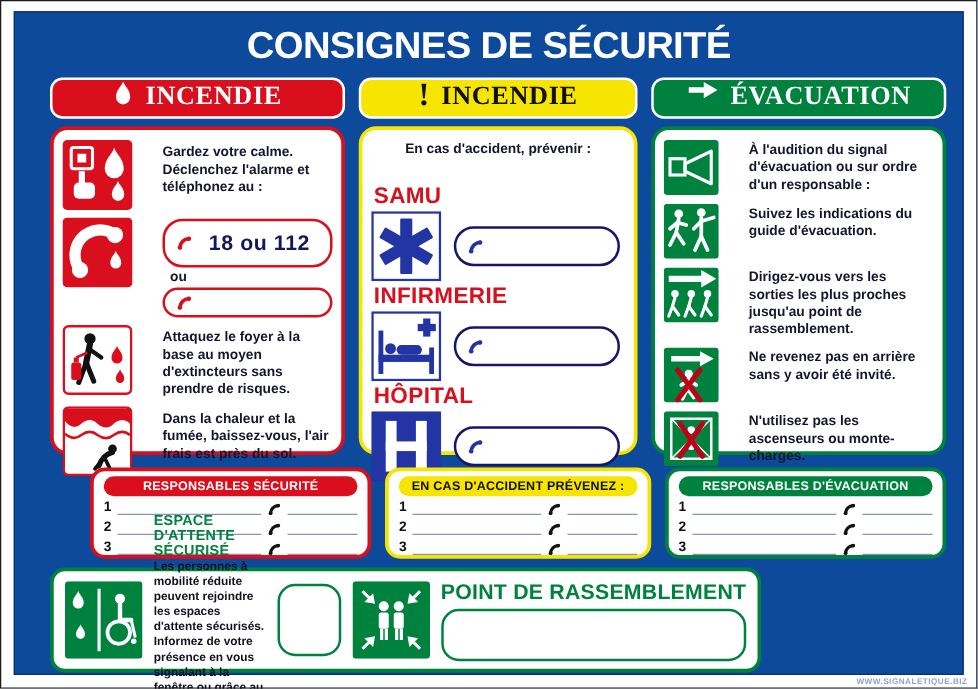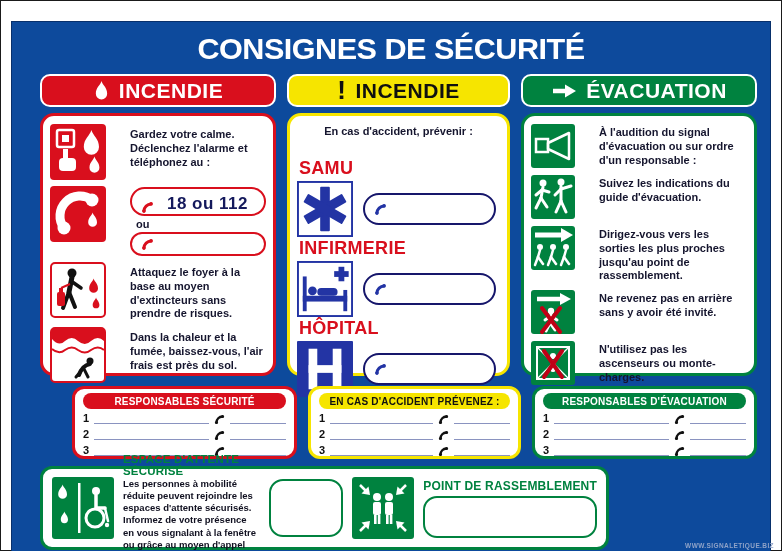--- a/index.html
+++ b/index.html
@@ -3,46 +3,46 @@
 <meta charset="utf-8">
 <style>
   :root{
     --blue:#0d4a9c; --red:#d90f1d; --yellow:#f6e500; --green:#00823f;
     --navy:#16166b; --starblue:#2334a4; --ink:#15152e; --lineblue:#8a93c0;
   }
   *{box-sizing:border-box; margin:0; padding:0;}
   body{width:782px;height:551px;position:relative;background:#fff;
        font-family:"Liberation Sans",sans-serif;overflow:hidden;}
   .poster{position:absolute;inset:0;border:1px solid #1a1a1a;background:#fff;}
-  .panel{position:absolute;left:10px;top:20px;width:760px;height:531px;
+  .panel{position:absolute;left:10px;top:8px;width:760px;height:531px;
          background:var(--blue);border:1px solid #08306b;}
   .title{position:absolute;top:10px;left:0;right:0;text-align:center;color:#fff;
          font-size:30px;font-weight:700;letter-spacing:-0.5px;transform:scaleX(1.02);}
   .cols{position:absolute;left:28px;top:52px;width:717px;display:flex;gap:11px;}
   .col{display:flex;flex-direction:column;}
   .col.c1,.col.c3{width:236px;} .col.c2{width:223px;}
   .colhead{height:33px;border-radius:10px;border:2px solid #fff;display:flex;
-           align-items:center;justify-content:center;gap:9px;font-size:21px;
-           font-weight:700;letter-spacing:0.5px;}
+           align-items:flex-start;justify-content:center;gap:9px;font-size:21px;
+           font-weight:700;letter-spacing:0.5px;font-family:Liberation Serif, serif;}
   .colhead.red{background:var(--red);color:#fff;}
   .colhead.yellow{background:var(--yellow);color:#101010;}
   .colhead.green{background:var(--green);color:#ffffff;}
   .card{margin-top:6px;background:#fff;border-radius:14px;height:263px;
         padding:8px 7px;display:flex;flex-direction:column;}
   .card.red{border:3px solid var(--red);}
   .card.yellow{border:3px solid var(--yellow);}
   .card.green{border:3px solid var(--green);}
   .row{display:flex;gap:24px;align-items:flex-start;}
   .rowtext{font-size:11px;font-weight:700;color:var(--ink);line-height:1.25;padding-top:4px;}
   .ic{flex-shrink:0;}
   .c1 .card .row{margin-bottom:6px;}
   .phonecol{display:flex;flex-direction:column;gap:2px;flex:1;padding-top:1px;}
   .pill{border:2.5px solid var(--red);border-radius:16px;background:#fff;
         display:flex;align-items:center;gap:6px;padding:0 9px;}
-  .pill.big{height:29px;align-items:flex-end;}
+  .pill.big{height:39px;}
   .pill.small{height:24px;}
   .pillnum{font-size:17px;font-weight:700;color:#14195c;letter-spacing:0.5px;flex:1;text-align:center;}
   .oulabel{font-size:11px;font-weight:700;color:var(--ink);margin-left:6px;}
   .handset{width:13px;height:13px;flex-shrink:0;}
   .handset.red{color:var(--red);} .handset.blue{color:var(--starblue);} .handset.black{color:#111;}
   .intro{text-align:center;font-size:11px;font-weight:700;color:var(--ink);margin:1px 0 20px;}
   .contact-label{color:var(--red);font-size:18px;font-weight:700;margin:1px 0 2px 2px;letter-spacing:0.3px;}
   .contact-row{display:flex;align-items:center;gap:10px;}
   .contact-row .pill{flex:1;height:32px;border:2.5px solid var(--navy);border-radius:17px;margin-right:4px;}
   .c3 .card{gap:7px;}
@@ -67,21 +67,21 @@
   .lrow .handset{width:11px;height:11px;transform:translateY(1px);}
   .strip{position:absolute;left:28px;top:444px;width:569px;height:84px;background:#fff;
          border:3px solid var(--green);border-radius:12px;display:flex;align-items:center;
          gap:9px;padding:0 9px;}
   .strip-textblock{width:250px;}
   .strip-title{color:var(--green);font-size:11.5px;font-weight:700;letter-spacing:0.2px;}
   .strip-text{font-size:9.5px;font-weight:700;color:#101020;line-height:1.28;margin-top:1px;}
   .gpill{border:2px solid var(--green);border-radius:14px;background:#fff;}
   .gpill.p1{width:132px;height:58px;}
   .rassemble{flex:1;display:flex;flex-direction:column;align-items:center;}
-  .rassemble .strip-title{font-size:12px;white-space:nowrap;}
+  .rassemble .strip-title{font-size:17px;white-space:nowrap;}
   .gpill.p2{width:100%;height:42px;margin-top:3px;}
   .watermark{position:absolute;right:7px;bottom:1px;font-size:6.5px;font-weight:700;
              color:#8fa3c8;letter-spacing:0.4px;}
 </style>
 </head>
 <body>
 
 <svg width="0" height="0" style="position:absolute" aria-hidden="true">
   <defs>
     <path id="flame" d="M12 1 C13.5 7 20 10 20 19 a8 8 0 0 1 -16 0 C4 10 10.5 7 12 1 Z"></path>

